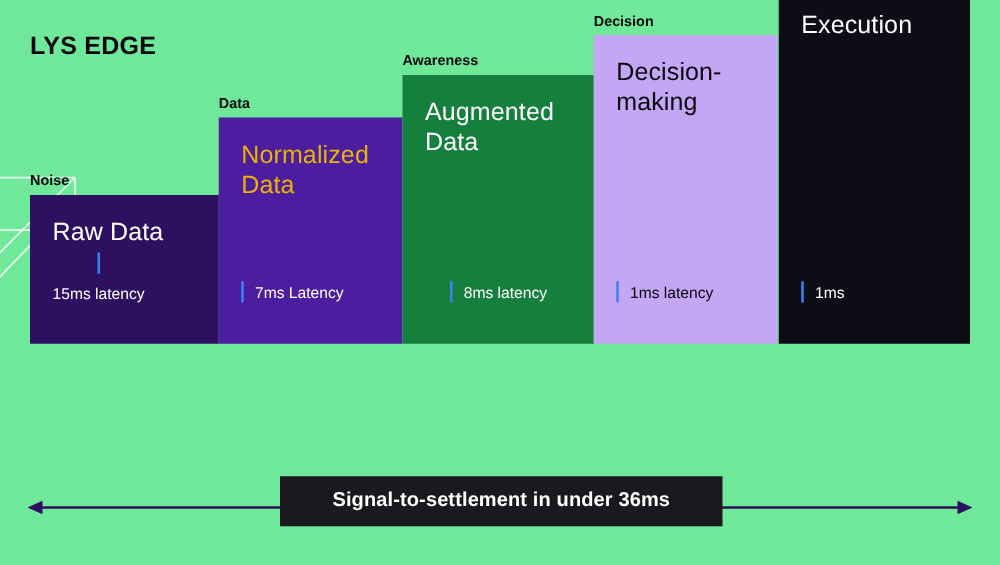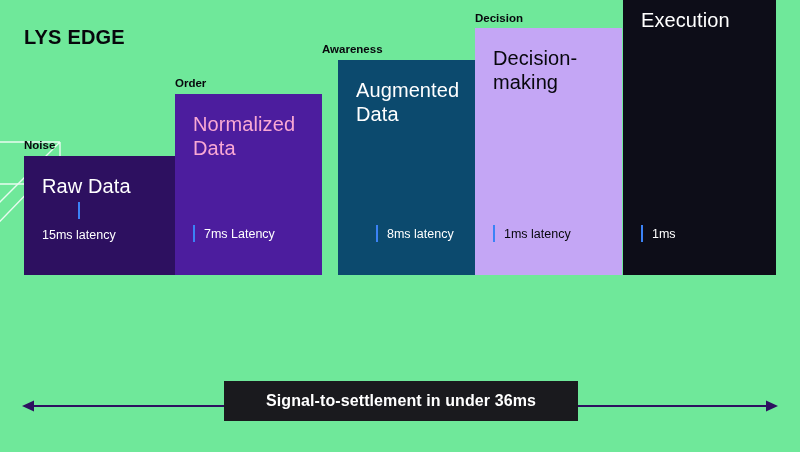--- a/index.html
+++ b/index.html
@@ -84,33 +84,33 @@
       <div class="bar" style="height:119px;background:#2D1060;">
         <div class="bar-title" style="color:#FFFFFF;">Raw Data</div>
         <div class="bar-latency" style="color:#FFFFFF;flex-direction:column;">
           <span class="tick"></span>
           <span>15ms latency</span>
         </div>
       </div>
     </div>
 
     <div class="stage-col" style="left:175px;width:147px;height:181px;">
-      <div class="stage-caption">Order</div>
+      <div class="stage-caption">Data</div>
       <div class="bar" style="height:181px;background:#4C1D9E;">
-        <div class="bar-title" style="color:#f9a8d4;max-width:105px;">Normalized Data</div>
+        <div class="bar-title" style="color:#eab308;max-width:105px;">Normalized Data</div>
         <div class="bar-latency" style="color:#FFFFFF;">
           <span class="tick"></span>
           <span>7ms Latency</span>
         </div>
       </div>
     </div>
 
     <div class="stage-col" style="left:322px;width:153px;height:215px;">
       <div class="stage-caption">Awareness</div>
-      <div class="bar" style="height:215px;background:#0c4a6e;margin-left:16px;">
+      <div class="bar" style="height:215px;background:#15803d;">
         <div class="bar-title" style="color:#FFFFFF;max-width:105px;">Augmented Data</div>
         <div class="bar-latency" style="color:#FFFFFF;padding-left:20px;">
           <span class="tick"></span>
           <span>8ms latency</span>
         </div>
       </div>
     </div>
 
     <div class="stage-col" style="left:475px;width:147px;height:246px;">
       <div class="stage-caption">Decision</div>

